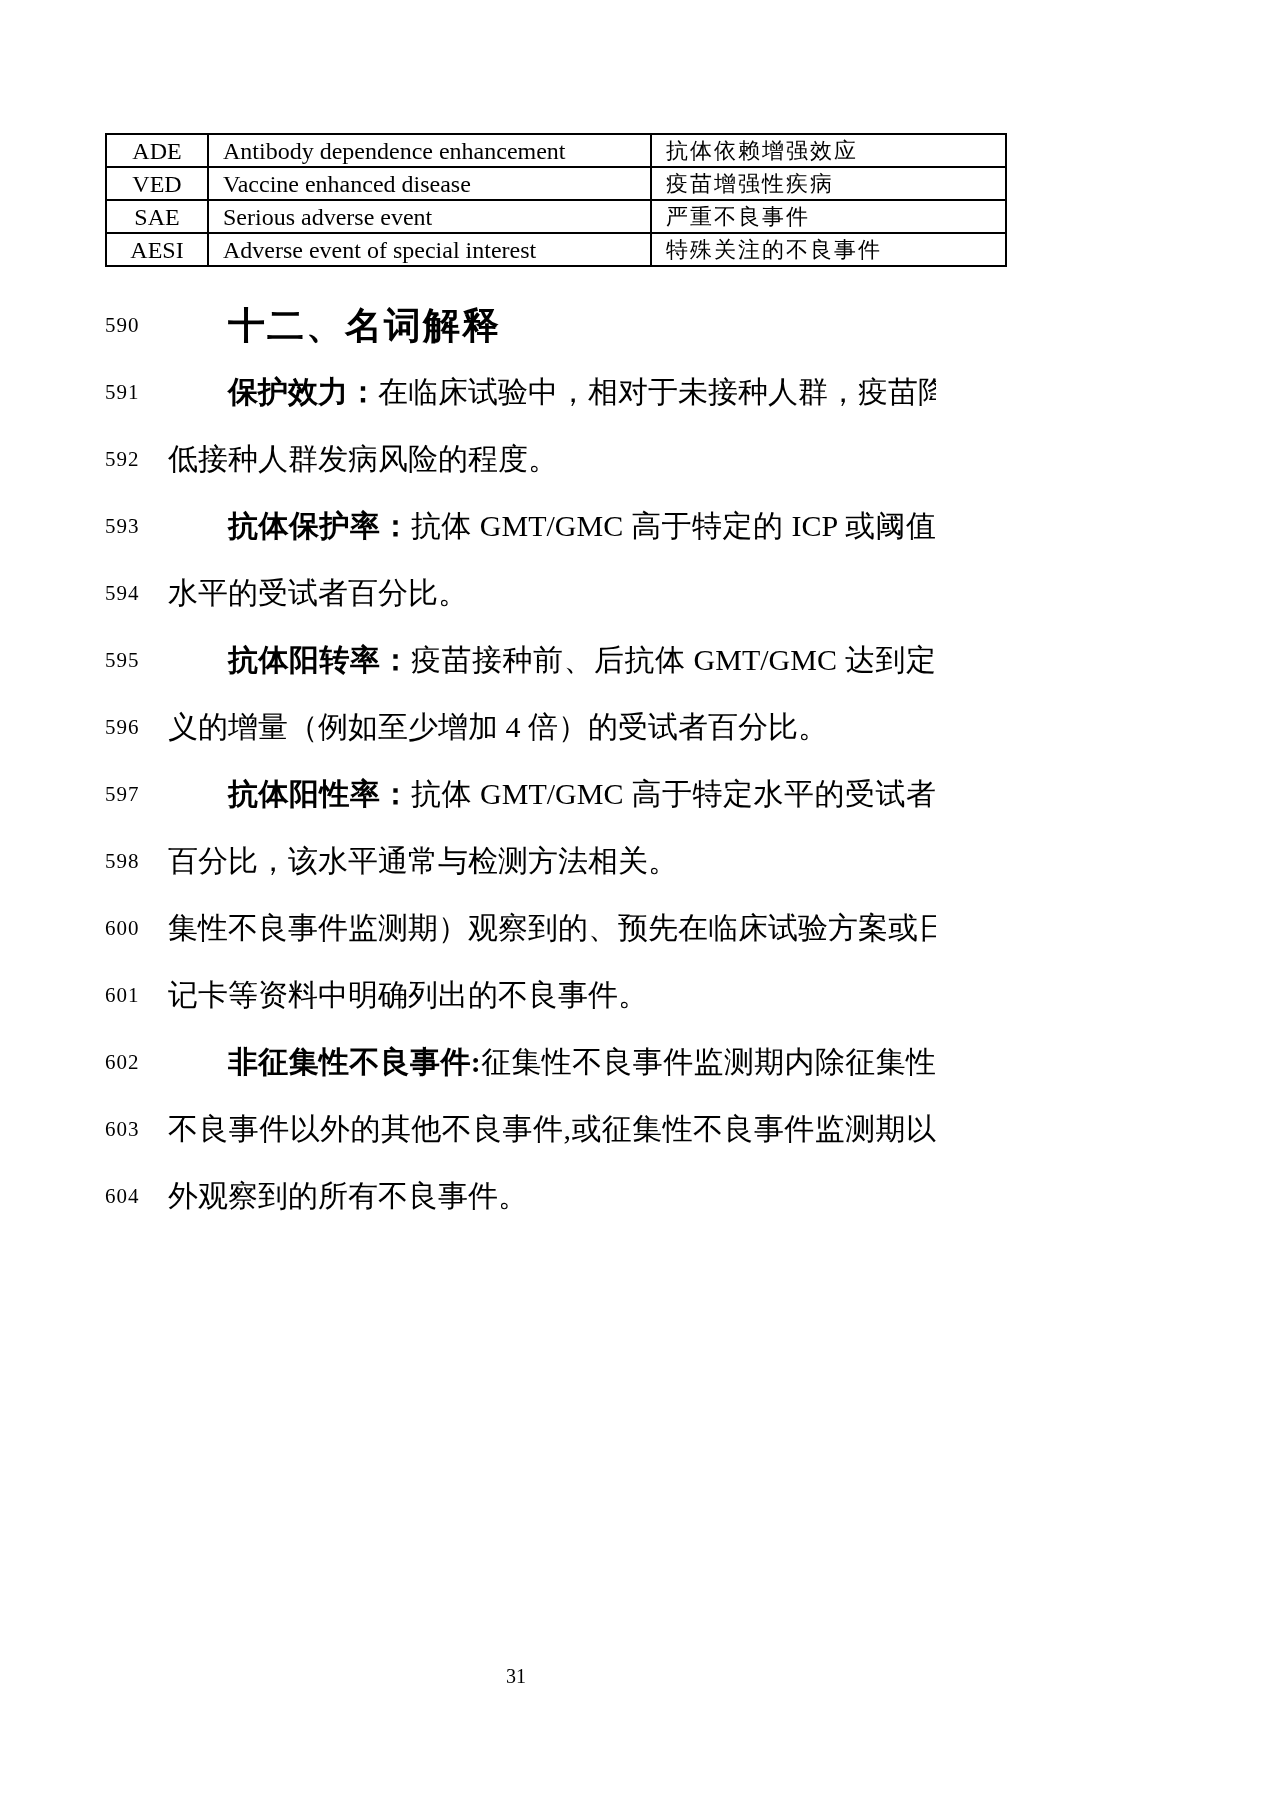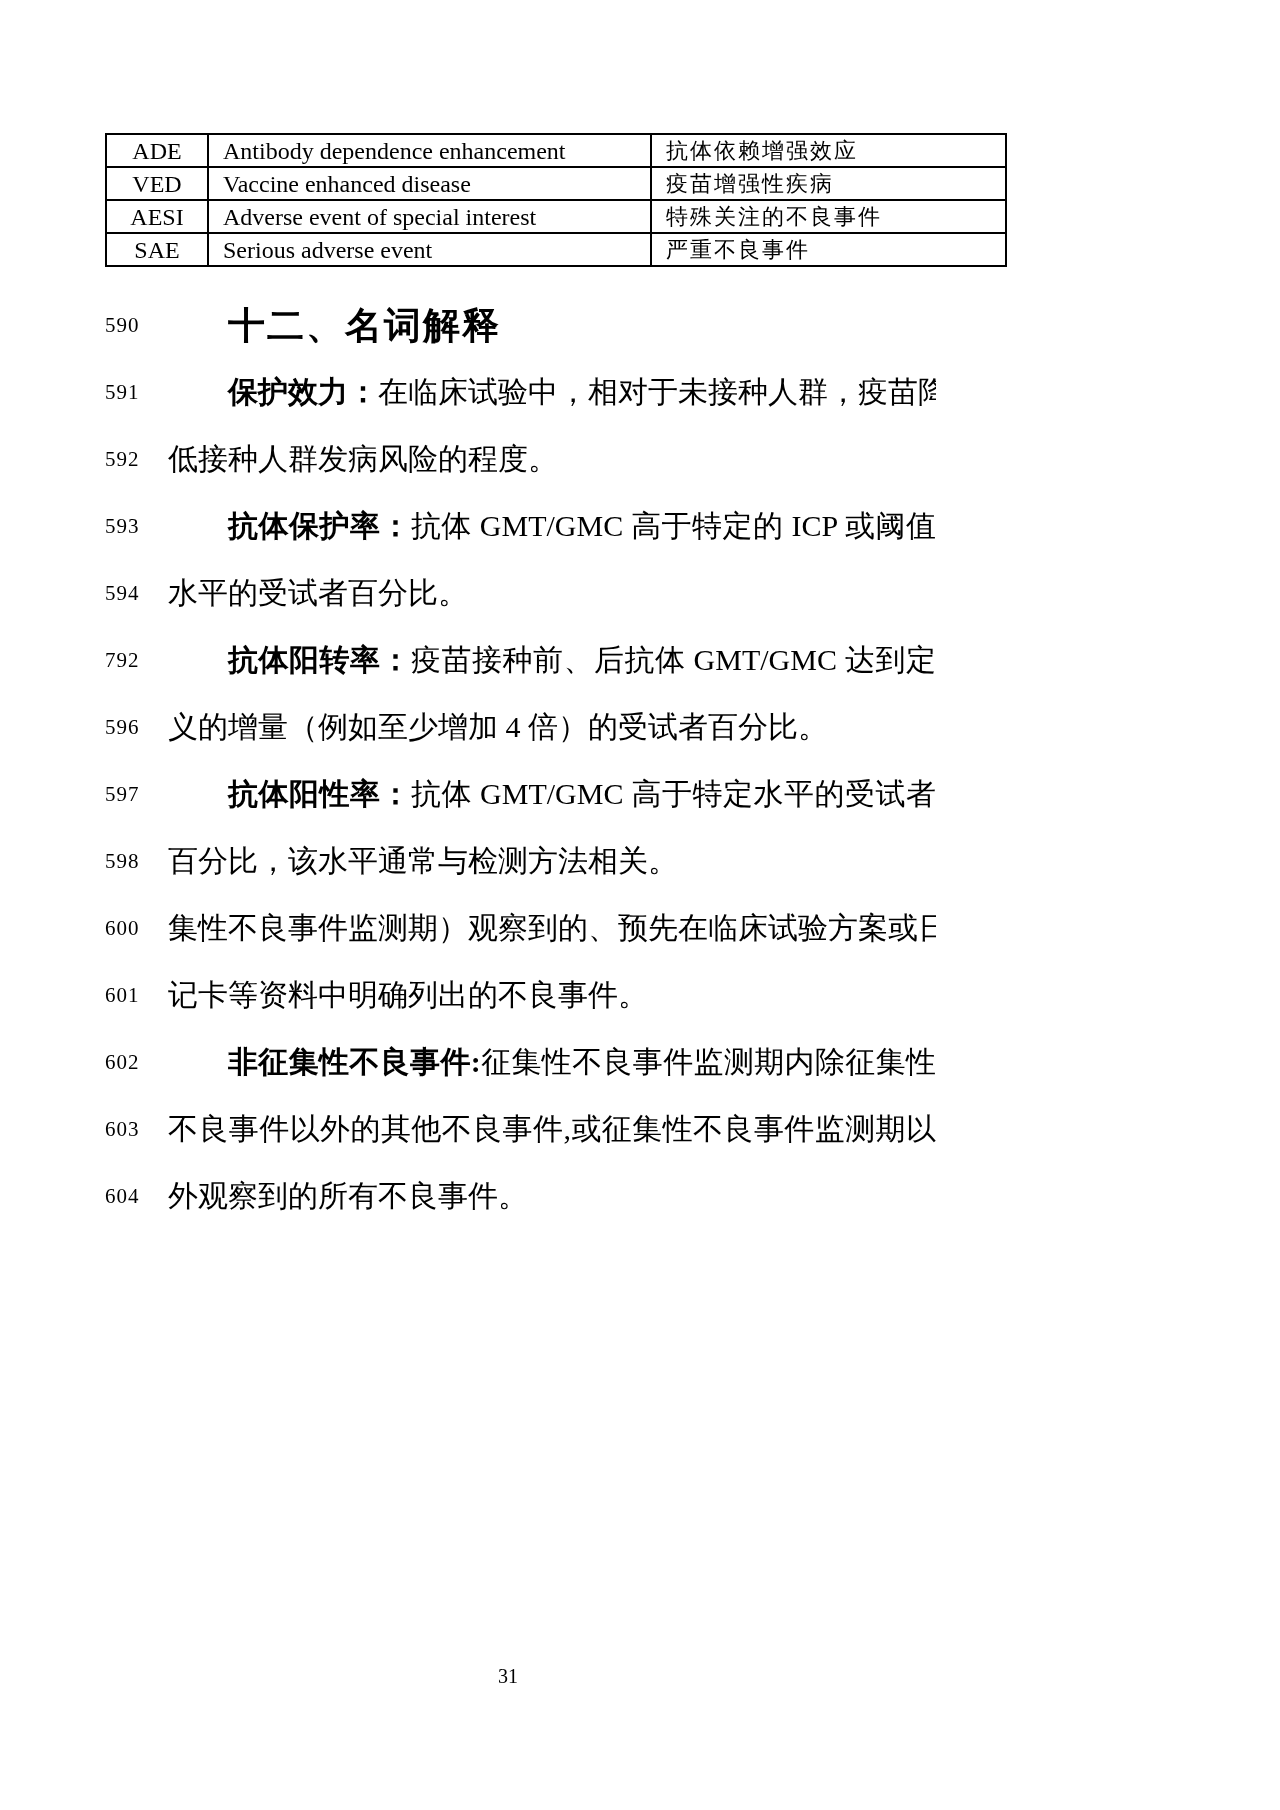--- a/index.html
+++ b/index.html
@@ -76,21 +76,21 @@
     padding-left: 60px;
     font-size: 37px;
     font-weight: 900;
     letter-spacing: 2px;
   }
   .seg-bold { font-weight: 900; }
 
   
   .page-number {
     position: absolute;
-    left: 0;
+    left: 8px;
     top: 1665px;
     width: 100%;
     text-align: center;
     font-size: 20px;
   }
 </style>
 </head>
 <body>
 
 <div class="page">
@@ -108,30 +108,30 @@
     <td class="c-chn">抗体依赖增强效应</td>
   </tr>
 
   <tr>
     <td class="c-abbr">VED</td>
     <td class="c-eng">Vaccine enhanced disease</td>
     <td class="c-chn">疫苗增强性疾病</td>
   </tr>
 
   <tr>
+    <td class="c-abbr">SAE</td>
+    <td class="c-eng">Serious adverse event</td>
+    <td class="c-chn">严重不良事件</td>
+  </tr>
+
+  <tr>
     <td class="c-abbr">AESI</td>
     <td class="c-eng">Adverse event of special interest</td>
     <td class="c-chn">特殊关注的不良事件</td>
   </tr>
-
-  <tr>
-    <td class="c-abbr">SAE</td>
-    <td class="c-eng">Serious adverse event</td>
-    <td class="c-chn">严重不良事件</td>
-  </tr>
 </tbody>
   </table>
 
   <div class="content" id="content-lines">
   <div class="line-row">
     <span class="line-no">590</span>
     <span class="line-text heading"><span class="seg-bold">十二、名词解释</span></span>
   </div>
 
   <div class="line-row">
@@ -148,21 +148,21 @@
     <span class="line-no">593</span>
     <span class="line-text indent justify"><span class="seg-bold">抗体保护率：</span><span>抗体 GMT/GMC 高于特定的 ICP 或阈值</span></span>
   </div>
 
   <div class="line-row">
     <span class="line-no">594</span>
     <span class="line-text"><span>水平的受试者百分比。</span></span>
   </div>
 
   <div class="line-row">
-    <span class="line-no">792</span>
+    <span class="line-no">595</span>
     <span class="line-text indent justify"><span class="seg-bold">抗体阳转率：</span><span>疫苗接种前、后抗体 GMT/GMC 达到定</span></span>
   </div>
 
   <div class="line-row">
     <span class="line-no">596</span>
     <span class="line-text"><span>义的增量（例如至少增加 4 倍）的受试者百分比。</span></span>
   </div>
 
   <div class="line-row">
     <span class="line-no">597</span>

